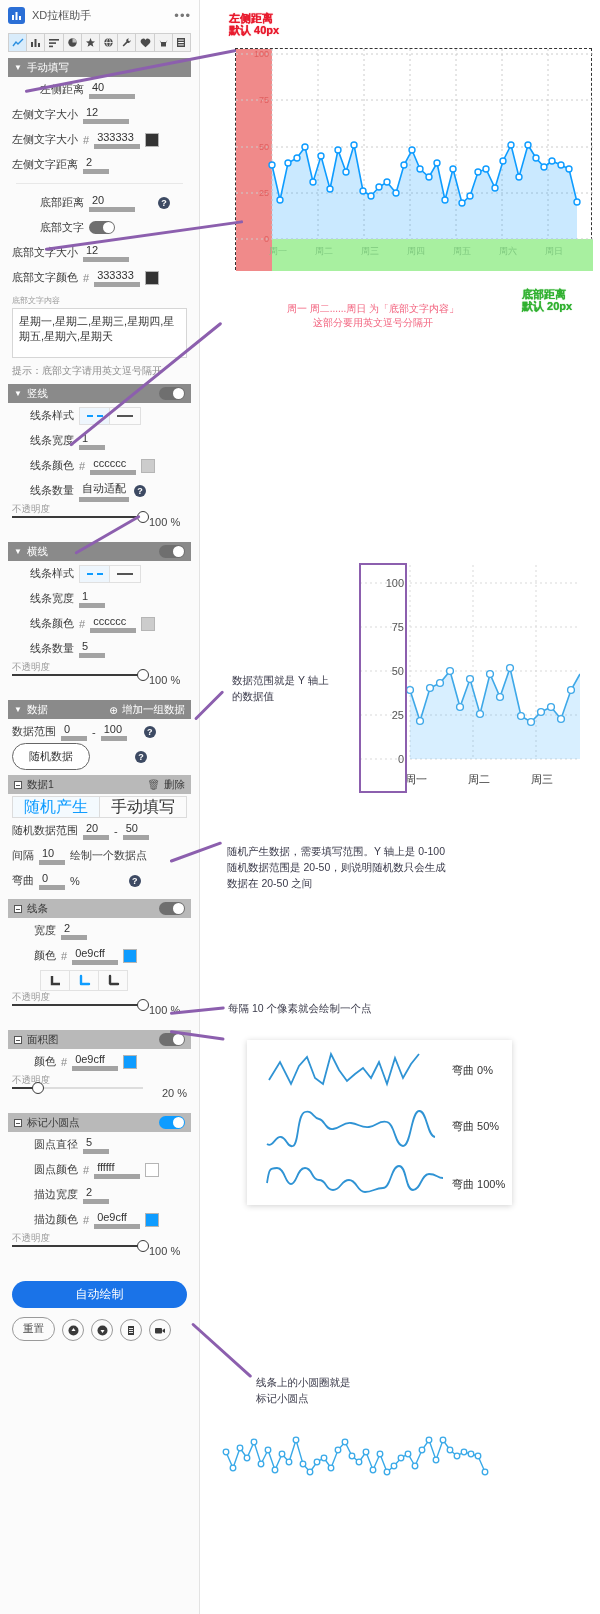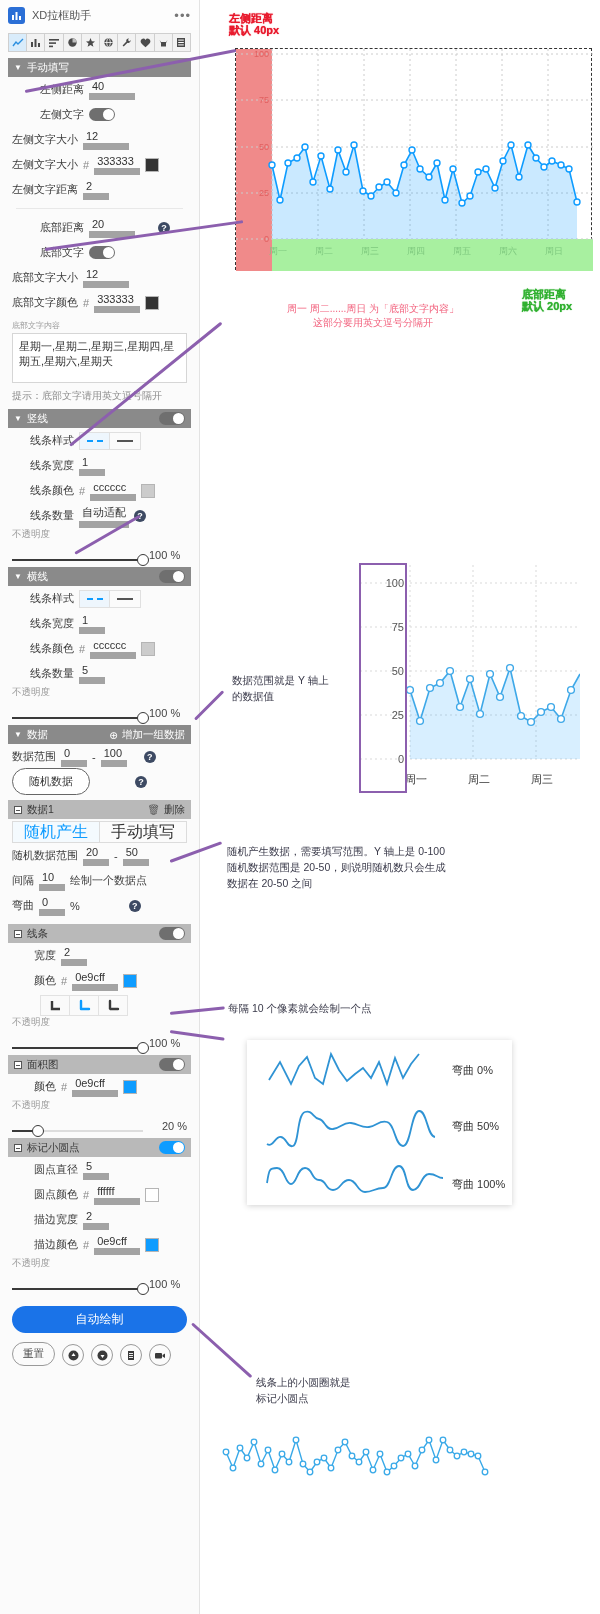--- a/index.html
+++ b/index.html
@@ -60,21 +60,21 @@
   }
   .sect-head .right { margin-left: auto; display: flex; align-items: center; gap: 4px; }
 
   .row {
     display: flex; align-items: center;
     height: 25px; margin: 0 12px; gap: 5px;
     font-size: 11px; color: #3c3c3c;
   }
   .lbl { white-space: nowrap; }
   .val {
-    border-bottom: 7px solid #a3a3a3; min-width: 26px;
+    border-bottom: 5px solid #a3a3a3; min-width: 26px;
     padding: 1px 3px; color: #333;
   }
   .val.wide { min-width: 46px; }
   .hash { color: #888; }
 
   .toggle {
     width: 26px; height: 13px; border-radius: 7px;
     background: #6f6f6f; position: relative; flex: none;
   }
   .toggle::after {
@@ -105,21 +105,21 @@
   }
   .ls { width: 30px; display: flex; align-items: center; justify-content: center; border-right: 1px solid #e0e0e0; }
   .ls:last-child { border-right: none; }
   .ls.sel { background: #eef6fd; }
   .dash { width: 16px; border-top: 2px dashed #0e9cff; }
   .solid { width: 16px; border-top: 2px solid #555; }
 
   .slider-wrap { margin: 0 12px; }
   .slider-lbl { font-size: 9.5px; color: #999; }
   .slider {
-    display: flex; align-items: flex-end; gap: 6px; height: 20px;
+    display: flex; align-items: flex-start; gap: 6px; height: 20px;
   }
   .track { flex: 1; height: 2px; background: #ddd; position: relative; }
   .track .fill { position: absolute; left: 0; top: 0; height: 2px; background: #3a3a3a; }
   .knob {
     width: 12px; height: 12px; border-radius: 50%;
     border: 1.5px solid #3a3a3a; background: #fff; flex: none;
     position: absolute; top: -5px; transform: translateX(-50%);
   }
   .pct { font-size: 11px; color: #444; width: 38px; }
 
@@ -262,24 +262,20 @@
   </div>
 
   <div class="sect-head">
     <span class="caret">▼</span>
     <span>手动填写</span>
   </div>
 
   <div class="row" style="padding-left:28px">
     <span class="lbl">左侧距离</span>
     <span class="val wide">40</span>
-  </div>
-  <div class="row" style="padding-left:28px">
-    <span class="lbl">左侧文字</span>
-    <span class="toggle"></span>
   </div>
   <div class="row">
     <span class="lbl">左侧文字大小</span>
     <span class="val wide">12</span>
   </div>
   <div class="row">
     <span class="lbl">左侧文字大小</span>
     <span class="hash">#</span>
     <span class="val wide">333333</span>
     <span class="swatch" style="background:#333333"></span>

